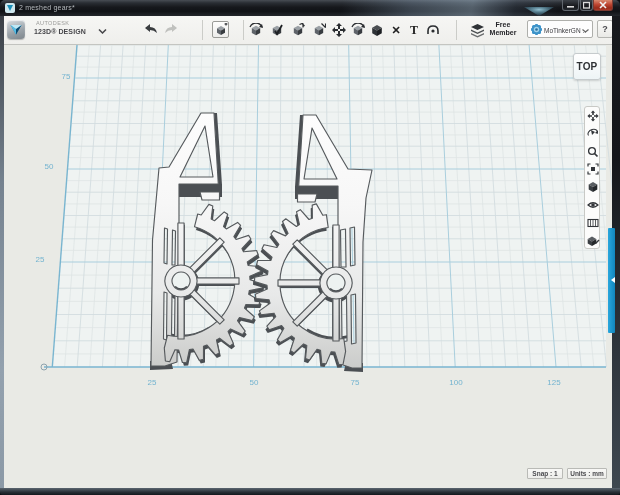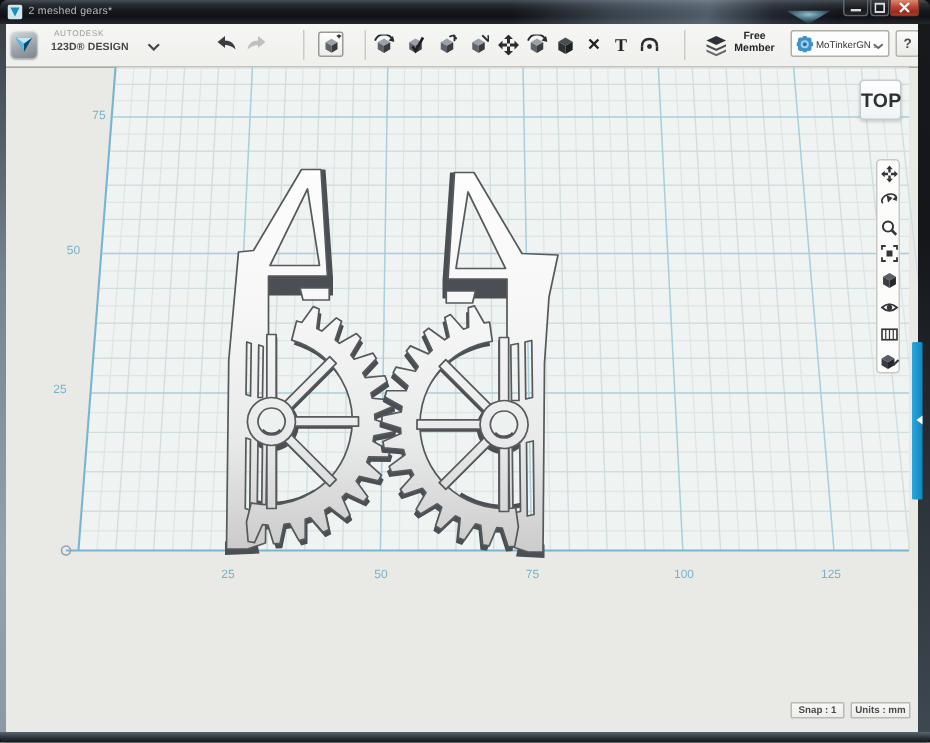--- a/index.html
+++ b/index.html
@@ -31,21 +31,21 @@
 #name123{position:absolute;left:30px;top:11.5px;font-size:7px;font-weight:bold;color:#46464a;letter-spacing:.1px;}
 .sep{position:absolute;top:4px;width:1px;height:20px;background:#cbccc8;}
 #freemem{position:absolute;left:477px;top:5px;width:44px;text-align:center;font-size:7px;font-weight:bold;color:#26262a;line-height:8px;}
 #userbox{position:absolute;left:523px;top:4px;width:66px;height:18px;background:#fdfdfd;border:1px solid #aeafab;border-radius:2px;box-sizing:border-box;}
 #userbox span{position:absolute;left:16px;top:5.5px;font-size:6.5px;color:#3a3a3e;}
 #helpbtn{position:absolute;left:593px;top:4px;width:16px;height:18px;background:linear-gradient(#fcfcfa,#e9e9e6);border:1px solid #b4b5b1;border-radius:2px;box-sizing:border-box;text-align:center;font-size:9px;font-weight:bold;color:#4a4a4e;line-height:17px;}
 
 #canvas{position:absolute;left:4px;top:45px;width:608px;height:443px;background:#e9eae5;}
 #canvas svg{position:absolute;left:-4px;top:-45px;}
 
-#topbtn{position:absolute;left:569px;top:8px;width:28px;height:27px;background:linear-gradient(#ffffff,#eef4f6);border:1px solid #c6cbcd;border-radius:3px;box-sizing:border-box;text-align:center;font-size:13px;font-weight:bold;color:#2e3134;line-height:25px;letter-spacing:.2px;box-shadow:0 1px 2px rgba(0,0,0,.15);}
+#topbtn{position:absolute;left:569px;top:8px;width:28px;height:27px;background:linear-gradient(#ffffff,#eef4f6);border:1px solid #c6cbcd;border-radius:3px;box-sizing:border-box;text-align:center;font-size:10px;font-weight:bold;color:#2e3134;line-height:25px;letter-spacing:.2px;box-shadow:0 1px 2px rgba(0,0,0,.15);}
 
 #vtools{position:absolute;left:580px;top:61px;width:16px;height:143px;background:#fcfcfb;border:1px solid #c8c9c5;border-radius:3px;box-sizing:border-box;}
 
 #bluestrip{position:absolute;left:608px;top:228px;width:7px;height:105px;background:linear-gradient(to right,#2aa7dd,#1186bd);border-radius:1px;z-index:30;}
 #bluestrip:after{content:"";position:absolute;left:0px;top:49px;width:0;height:0;border:3px solid transparent;border-right:4px solid #fff;}
 
 .statbtn{position:absolute;top:423px;height:11px;background:linear-gradient(#f8f8f6,#ededea);border:1px solid #b9bab6;border-radius:1px;box-sizing:border-box;font-size:6.5px;font-weight:bold;color:#4b4b4f;text-align:center;line-height:9px;}
 #snapb{left:523px;width:36px;}
 #unitsb{left:563px;width:40px;}
 </style></head><body>

